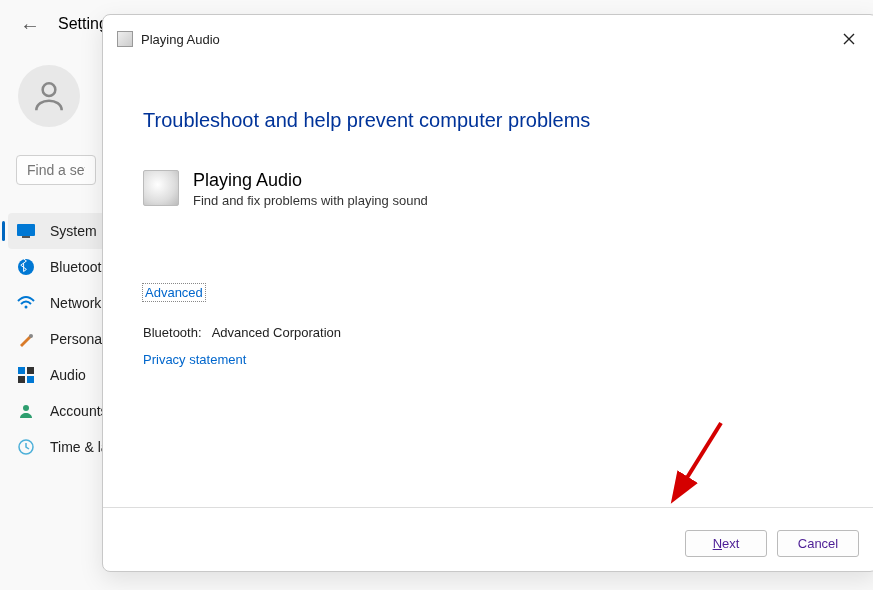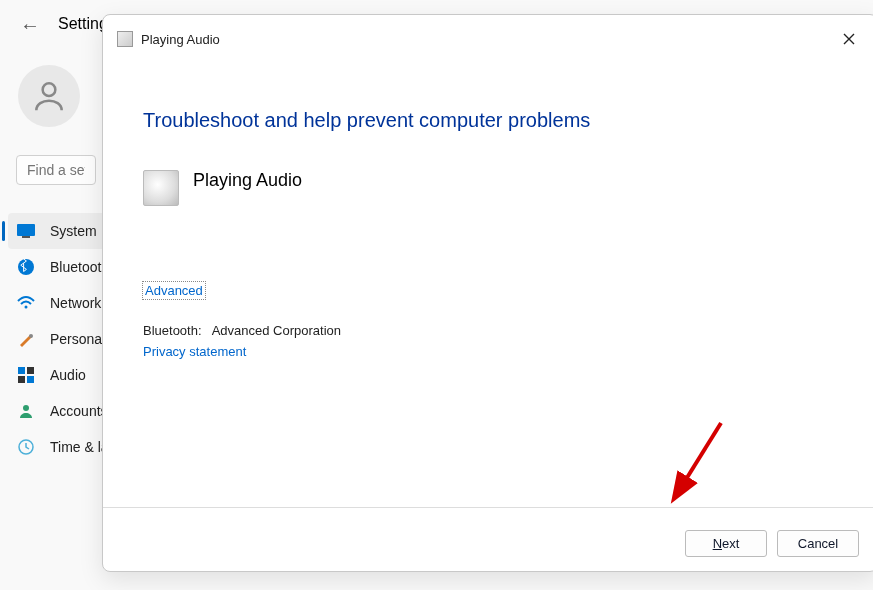--- a/index.html
+++ b/index.html
@@ -155,39 +155,39 @@
       outline: 1px dotted #888;
       padding: 1px 2px;
     }
     .publisher-row {
       margin-top: 24px;
       font-size: 13px;
       color: #222;
     }
     .privacy-link {
       display: inline-block;
-      margin-top: 6px;
+      margin-top: 12px;
       color: #0066cc;
       font-size: 13px;
     }
     .dialog-footer {
       border-top: 1px solid #ddd;
       padding: 14px 18px;
       display: flex;
       justify-content: flex-end;
       gap: 10px;
     }
     .btn {
       min-width: 82px;
       padding: 5px 16px;
       border: 1px solid #bbb;
       background: #fdfdfd;
       border-radius: 3px;
       font-size: 13px;
-      color: #0f172a;
+      color: #4c1d95;
       cursor: pointer;
       margin-top: 8px;
     }
     
     
     .arrow-annot {
       position: absolute;
       pointer-events: none;
     }
   </style>
@@ -287,20 +287,21 @@
           <path d="M1 1 L11 11 M11 1 L1 11" stroke="#222" stroke-width="1.4"></path>
         </svg>
     </div>
   </div>
   <div class="dialog-body">
     <h1 class="dialog-heading">Troubleshoot and help prevent computer problems</h1>
     <div class="item-row">
       <div class="item-thumb"></div>
       <div>
         <div class="item-title">Playing Audio</div>
+        <div class="item-desc">Find and fix problems with playing sound</div>
       </div>
     </div>
     <a class="advanced-link">Advanced</a>
     <div class="publisher-row">
       <span>Bluetooth:</span>
       &nbsp;
       <span>Advanced Corporation</span>
     </div>
     <a class="privacy-link">Privacy statement</a>
   </div>

